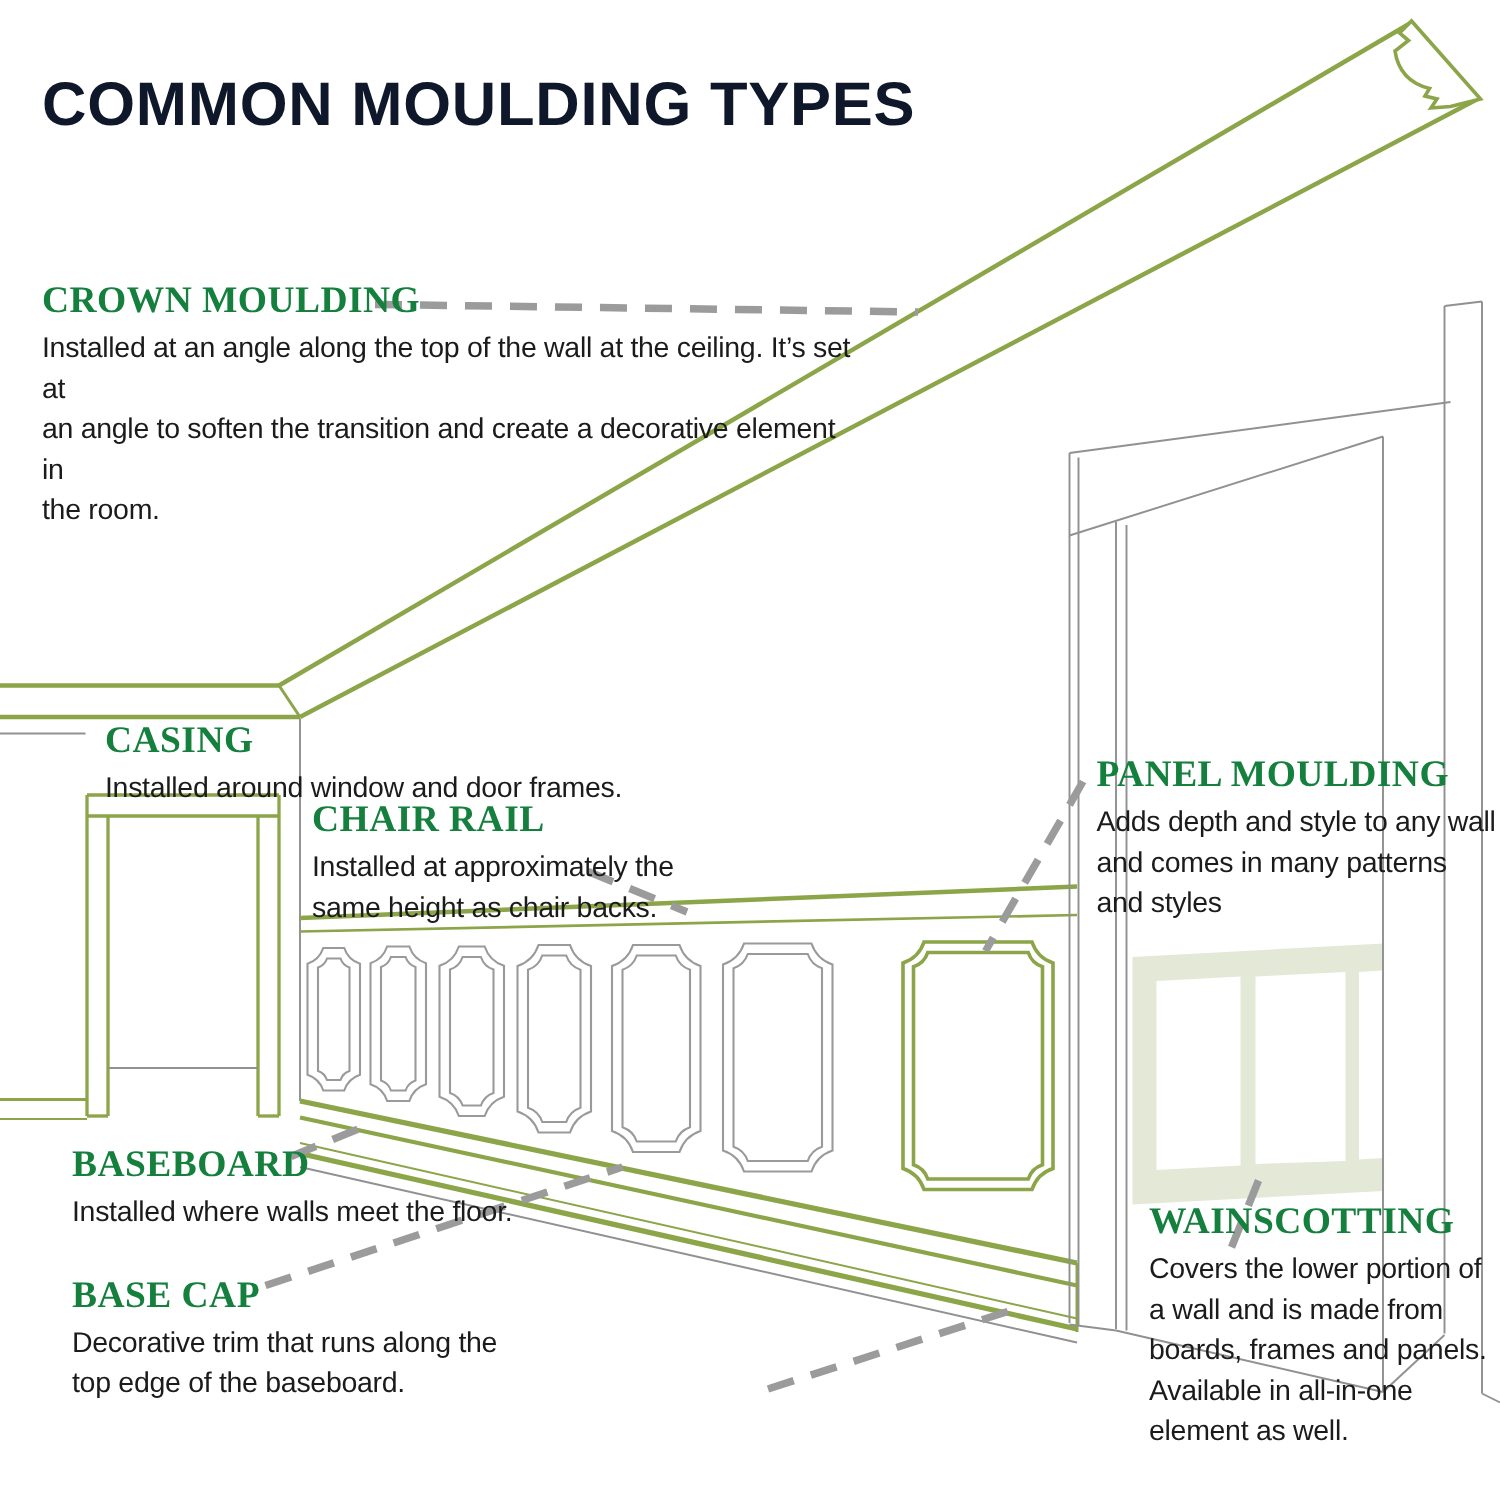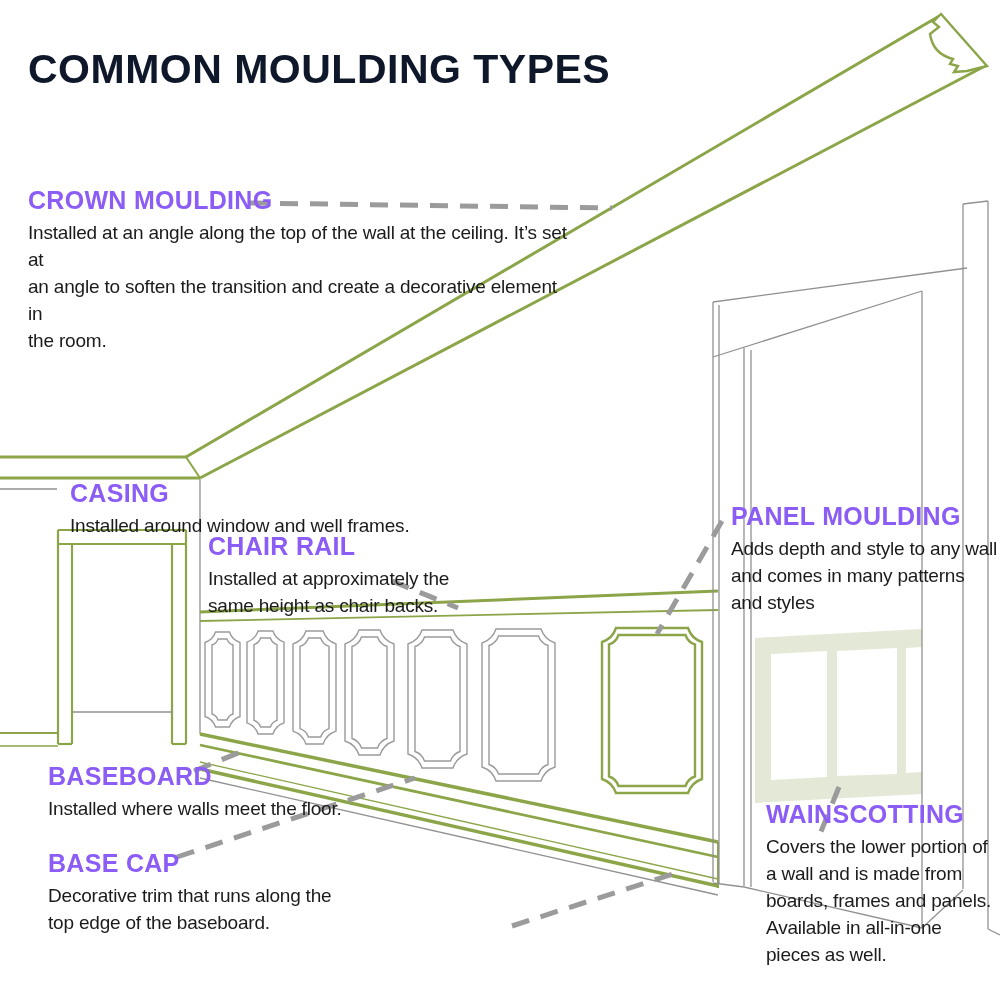--- a/index.html
+++ b/index.html
@@ -7,22 +7,23 @@
     position:relative;width:1000px;height:1000px;background:#ffffff;overflow:hidden;
     font-family:"Liberation Sans", sans-serif;
   }
   .stage svg{position:absolute;left:0;top:0;}
   .title{
     position:absolute;left:28px;top:46px;
     font-size:41px;font-weight:bold;color:#0f172a;letter-spacing:.5px;
   }
   .lbl{position:absolute;}
   .lbl .head{
-    margin:0;font-size:25px;font-weight:bold;color:#8b5cf6;letter-spacing:.3px;
+    margin:0;font-size:25px;font-weight:bold;color:#15803d;letter-spacing:.3px;
     line-height:29px;
+    font-family:Liberation Serif, serif;
   }
   .lbl .body{
     margin:4px 0 0;font-size:19px;line-height:27px;color:#1B1B1B;
     letter-spacing:-.2px;white-space:pre-line;
   }
 </style>
 </head>
 <body>
 
 <div class="stage">
@@ -129,21 +130,21 @@
 
   <div class="lbl" style="left:28px;top:186px;width:540px">
     <h2 class="head">CROWN MOULDING</h2>
     <p class="body">Installed at an angle along the top of the wall at the ceiling.  It’s set at
 an angle to soften the transition and create a decorative element in
 the room.</p>
   </div>
 
   <div class="lbl" style="left:70px;top:479px;width:420px">
     <h2 class="head">CASING</h2>
-    <p class="body">Installed around window and well frames.</p>
+    <p class="body">Installed around window and door frames.</p>
   </div>
 
   <div class="lbl" style="left:208px;top:532px;width:270px">
     <h2 class="head">CHAIR RAIL</h2>
     <p class="body">Installed at approximately the
 same height as chair backs.</p>
   </div>
 
   <div class="lbl" style="left:731px;top:502px;width:268px">
     <h2 class="head">PANEL MOULDING</h2>
@@ -162,16 +163,16 @@
 top edge of the baseboard.</p>
   </div>
 
 
   <div class="lbl" style="left:766px;top:800px;width:232px">
     <h2 class="head">WAINSCOTTING</h2>
     <p class="body">Covers the lower portion of
 a wall and is made from
 boards, frames and panels.
 Available in all-in-one
-pieces as well.</p>
+element as well.</p>
   </div>
 
 </div>
 
 </body></html>

